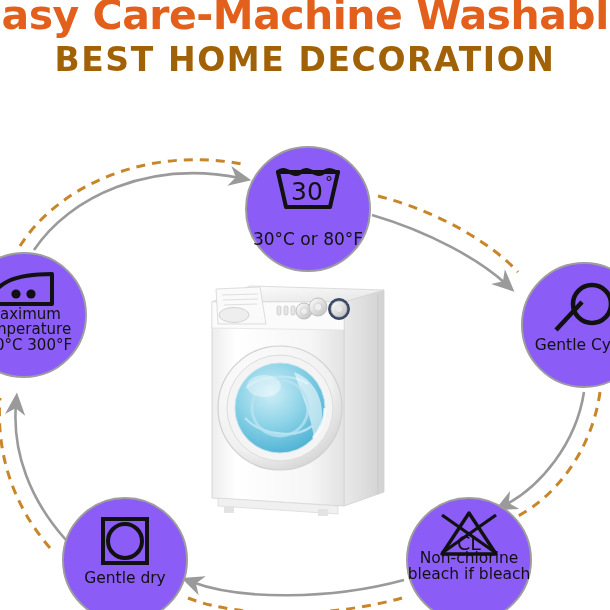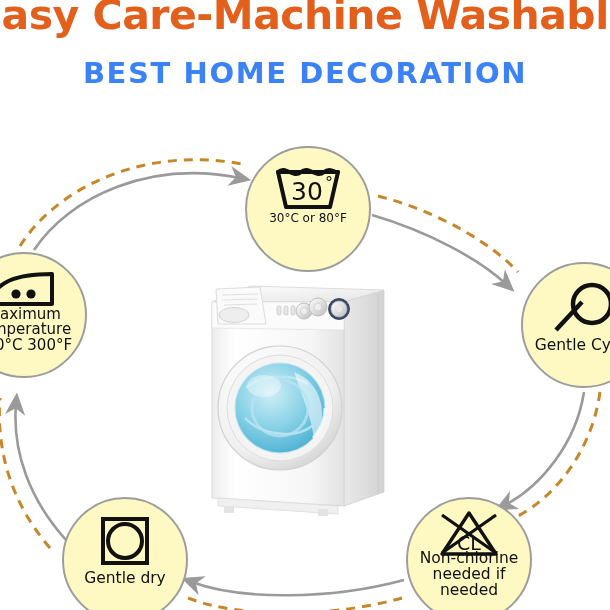--- a/index.html
+++ b/index.html
@@ -9,49 +9,49 @@
   }
   #stage{position:absolute;left:0;top:0;width:610px;height:610px;overflow:hidden;}
 
   
   .title{
     position:absolute;left:50%;top:-9px;transform:translateX(-50%);
     white-space:nowrap;font-size:41px;font-weight:700;letter-spacing:-0.5px;
     color:#E2601C;font-family:"DejaVu Sans",sans-serif;
   }
   .subtitle{
-    position:absolute;left:50%;top:56px;transform:translateX(-50%);
-    white-space:nowrap;font-size:29px;font-weight:700;letter-spacing:1.6px;
-    color:#3b82f6;font-family:"DejaVu Sans",sans-serif;
+    position:absolute;left:50%;top:40px;transform:translateX(-50%);
+    white-space:nowrap;font-size:33px;font-weight:700;letter-spacing:1.6px;
+    color:#a16207;font-family:"DejaVu Sans",sans-serif;
   }
 
   
   #links{position:absolute;left:0;top:0;width:610px;height:610px;}
 
   
   .node{position:absolute;border:2px solid #9d9d9d;border-radius:50%;
-        background:#fef9c3;box-sizing:border-box;}
+        background:#8b5cf6;box-sizing:border-box;}
   .node .icon{position:absolute;left:50%;transform:translateX(-50%);}
   .node .cap{
     position:absolute;left:50%;transform:translateX(-50%);
     text-align:center;white-space:nowrap;color:#111;
     font-size:15.5px;font-weight:400;line-height:1.02;
     font-family:"DejaVu Sans",sans-serif;
   }
   .cap.multi{white-space:normal;width:130px;line-height:1.03;}
 
   
   #node-wash  {left:245px;top:146px;width:126px;height:126px;}
   #node-cycle {left:521px;top:262px;width:126px;height:126px;}
   #node-bleach{left:406px;top:497px;width:126px;height:126px;}
   #node-dry   {left:62px; top:497px;width:126px;height:126px;}
   #node-iron  {left:-39px;top:252px;width:126px;height:126px;}
 
   #node-wash  .icon{top:14px;}
-  #node-wash  .cap {top:64px;font-size:12px;text-align:right;}
+  #node-wash  .cap {top:83px;font-size:17px;text-align:right;}
   #node-cycle .icon{top:18px;}
   #node-cycle .cap {top:74px;}
   #node-bleach .icon{top:9px;}
   #node-bleach .cap{top:52px;}
   #node-dry   .icon{top:16px;}
   #node-dry   .cap {top:72px;}
   #node-iron  .icon{top:12px;}
   #node-iron  .cap {top:53px;font-size:15px;}
 
   
@@ -191,21 +191,21 @@
     <div class="cap">Gentle Cycle</div>
   </div>
 
   <div class="node" id="node-bleach">
     <svg class="icon" width="66" height="50" viewBox="0 0 66 50">
       <path d="M33,5 L60,46 L6,46 Z" fill="none" stroke="#111" stroke-width="3.4" stroke-linejoin="round"></path>
       <line x1="6" y1="7" x2="60" y2="45" stroke="#111" stroke-width="3.2"></line>
       <line x1="60" y1="7" x2="6" y2="45" stroke="#111" stroke-width="3.2"></line>
       <text x="33" y="42" text-anchor="middle" font-family="DejaVu Sans, sans-serif" font-size="19" fill="#111">CL</text>
     </svg>
-    <div class="cap multi">Non-chlorine needed if needed</div>
+    <div class="cap multi">Non-chlorine bleach if bleach</div>
   </div>
 
   <div class="node" id="node-dry">
     <svg class="icon" width="52" height="52" viewBox="0 0 52 52">
       <rect x="4" y="4" width="44" height="44" fill="none" stroke="#111" stroke-width="4"></rect>
       <circle cx="26" cy="26" r="17" fill="none" stroke="#111" stroke-width="4"></circle>
     </svg>
     <div class="cap">Gentle dry</div>
   </div>
 

